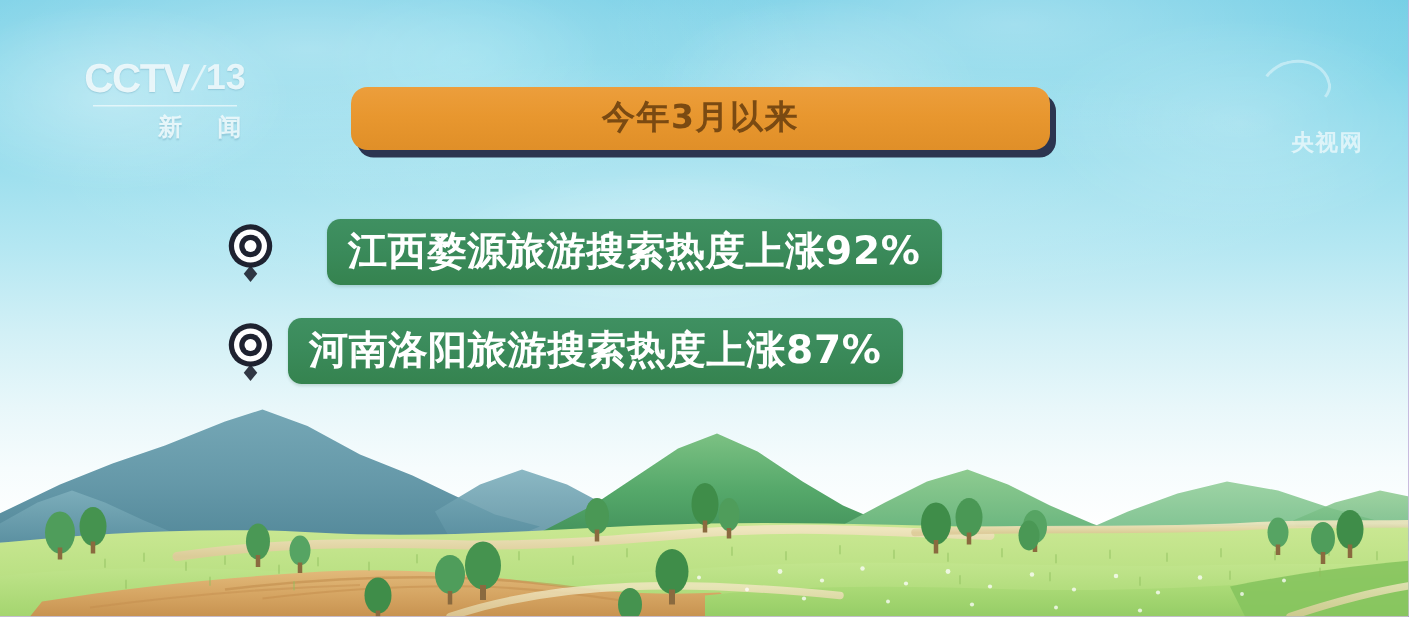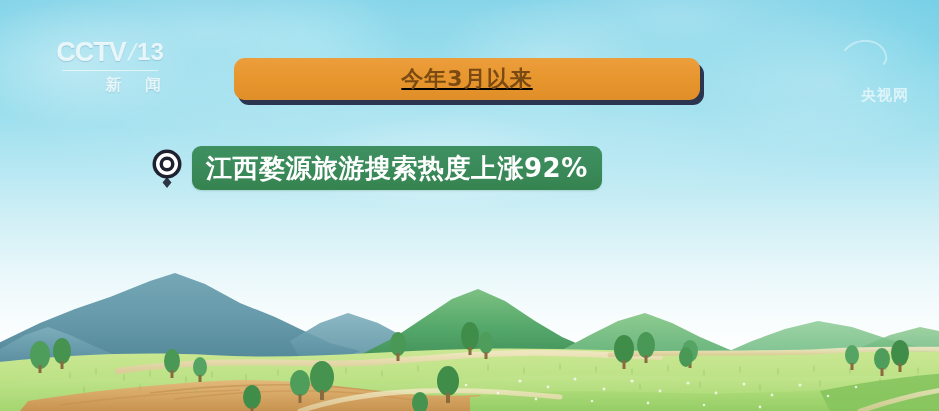--- a/index.html
+++ b/index.html
@@ -188,39 +188,38 @@
     position: absolute;
     left: 0;
     top: 0;
     width: 466px;
     height: 42px;
     background: linear-gradient(180deg, #ec9e3c 0%, #e8972f 45%, #e08f28 100%);
     border-radius: 11px;
     display: flex;
     align-items: center;
     justify-content: center;
-    text-decoration: underline;
   }
   .banner-text {
     font-family: "DejaVu Sans", sans-serif;
     font-size: 22px;
     font-weight: bold;
     color: #7a4a12;
     letter-spacing: 1px;
     line-height: 1;
   }
 
   
   .stat-row {
     position: absolute;
     display: flex;
     align-items: center;
     height: 46px;
   }
-  .stat-row-1 { left: 150px; top: 145px; }
+  .stat-row-1 { left: 150px; top: 145px; gap: 26px; }
   .stat-row-2 { left: 150px; top: 211px; }
 
   .pin-icon {
     position: relative;
     width: 34px;
     height: 42px;
     flex: 0 0 34px;
     margin-right: 8px;
   }
   .pin-icon svg { display: block; }
@@ -470,14 +469,28 @@
         <circle cx="17" cy="17" r="7.5" fill="#1e2230"></circle>
         <circle cx="17" cy="17" r="4" fill="#ffffff"></circle>
         <path d="M 17 30 L 12.5 35.5 L 17 41 L 21.5 35.5 Z" fill="#1e2230" opacity="0.9"></path>
       </svg>
     </div>
     <div class="stat-bar">
       <span class="stat-text">江西婺源旅游搜索热度上涨92%</span>
     </div>
   </div>
 
+  <div class="stat-row stat-row-2">
+    <div class="pin-icon">
+      <svg width="34" height="42" viewBox="0 0 34 42" xmlns="http://www.w3.org/2000/svg">
+        <circle cx="17" cy="17" r="14.5" fill="#1e2230"></circle>
+        <circle cx="17" cy="17" r="11" fill="#ffffff"></circle>
+        <circle cx="17" cy="17" r="7.5" fill="#1e2230"></circle>
+        <circle cx="17" cy="17" r="4" fill="#ffffff"></circle>
+        <path d="M 17 30 L 12.5 35.5 L 17 41 L 21.5 35.5 Z" fill="#1e2230" opacity="0.9"></path>
+      </svg>
+    </div>
+    <div class="stat-bar">
+      <span class="stat-text">河南洛阳旅游搜索热度上涨87%</span>
+    </div>
+  </div>
 
 </div>
 
 </body></html>

